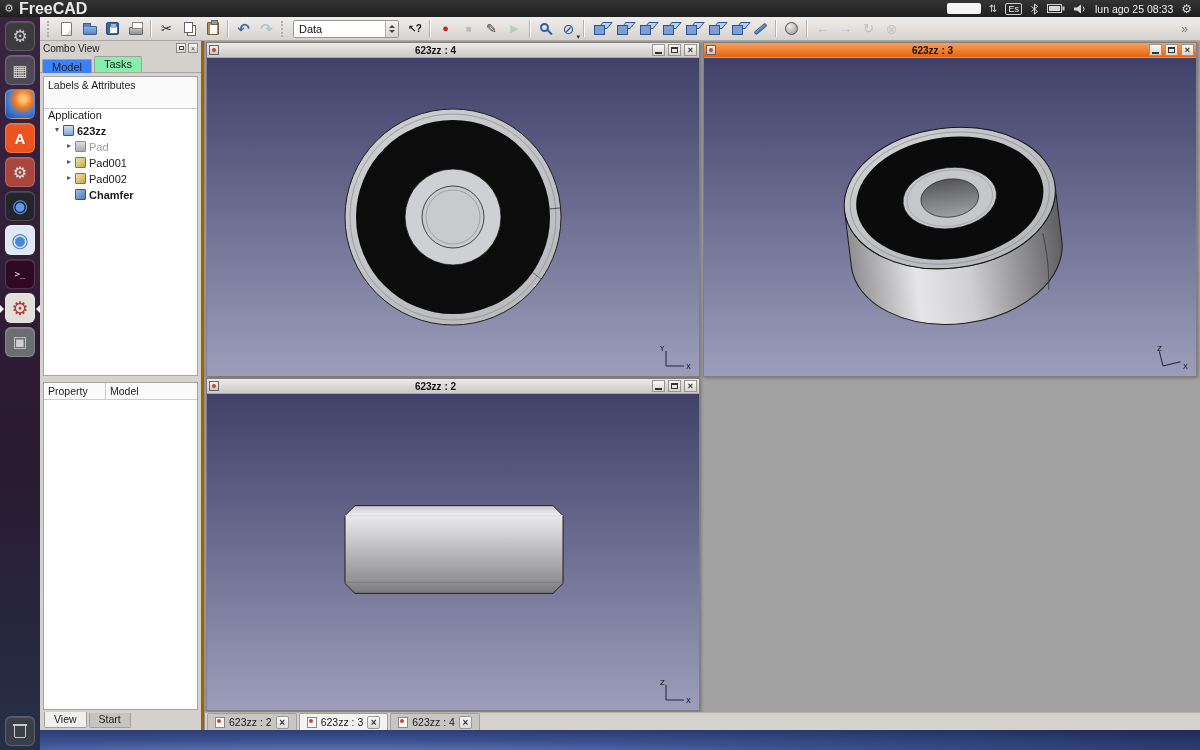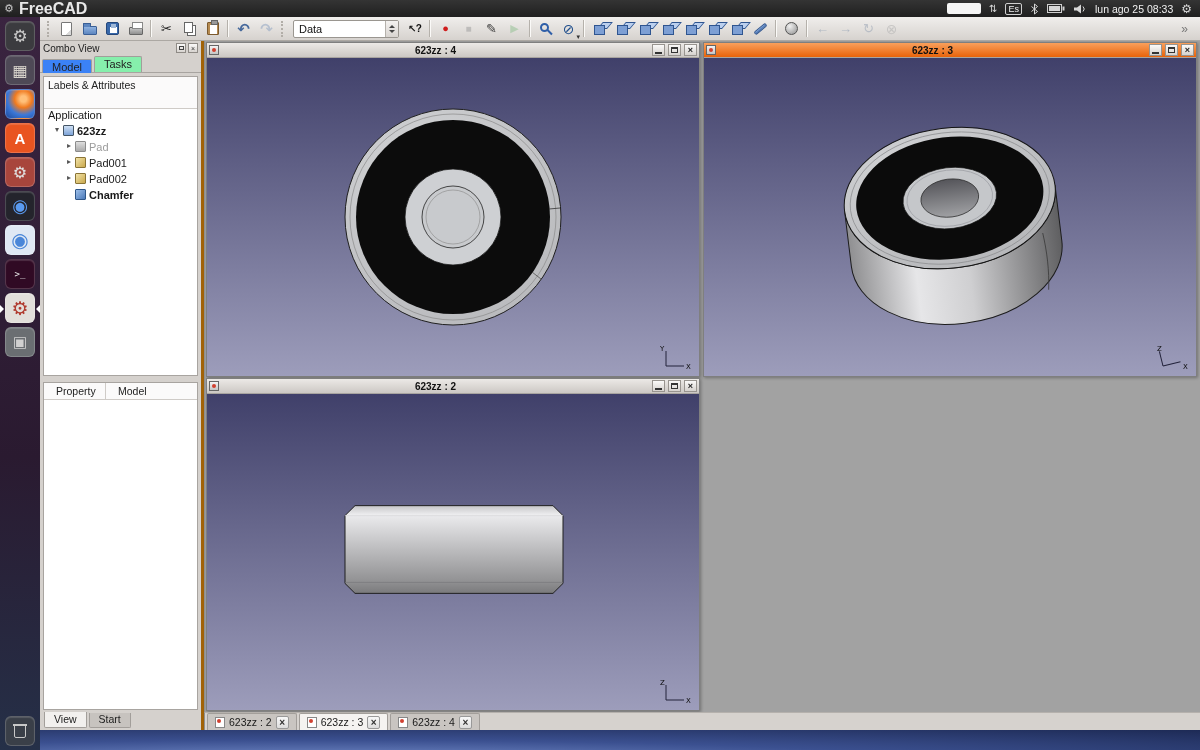--- a/index.html
+++ b/index.html
@@ -105,21 +105,21 @@
   .ti{width:11px;height:11px;margin:0 3px 0 1px;flex:none;border:1px solid #456;border-radius:1px}
   .ti-doc{background:linear-gradient(#cfe0f4,#7da3d8)}
   .ti-pad{background:linear-gradient(135deg,#f2e3a8,#c9a84c);border-color:#8a7436}
   .ti-pad.off{background:linear-gradient(#dedede,#ababab);border-color:#8c8c8c}
   .ti-chamfer{background:linear-gradient(135deg,#9ec0ea,#4a78b8);border-color:#2f5688}
   .bold{font-weight:bold}
   .dim{color:#9c9c9c}
   .ind-root{padding-left:4px}.ind-doc{padding-left:8px}.ind-ch{padding-left:20px}.ind-ch2{padding-left:30px}
   .prop-widget{margin:3px;flex:1;background:#fff;border:1px solid #a8a4a0;display:flex;flex-direction:column;min-height:0}
   .phdr{display:flex;height:17px;background:#fbfafa;border-bottom:1px solid #cfcbc7;font-size:10.5px;color:#222;flex:none}
-  .phc{padding:2px 12px 0}
+  .phc{padding:2px 4px 0}
   .phc.first{width:62px;border-right:1px solid #cfcbc7}
   .pbody{flex:1}
   .combo-foot{height:17px;display:flex;padding-left:4px;gap:2px;align-items:flex-start;flex:none}
   .ftab{font-size:10.5px;padding:0 9px 2px;border:1px solid #a29e9a;border-top:none;background:#c7c3bf;border-radius:0 0 2px 2px;color:#222}
   .ftab.active{background:#f2f0ee;margin-top:-1px;padding-top:1px}
 
   
   .mdicol{flex:1;display:flex;flex-direction:column;min-width:0}
   .mdi{flex:1;position:relative;background:#a2a2a2;border-left:1px solid #8f8f8f;overflow:hidden}
   .mwin{position:absolute;border:1px solid #7f7f7f;background:#d6d2ce;box-shadow:1px 1px 3px rgba(0,0,0,.3)}

